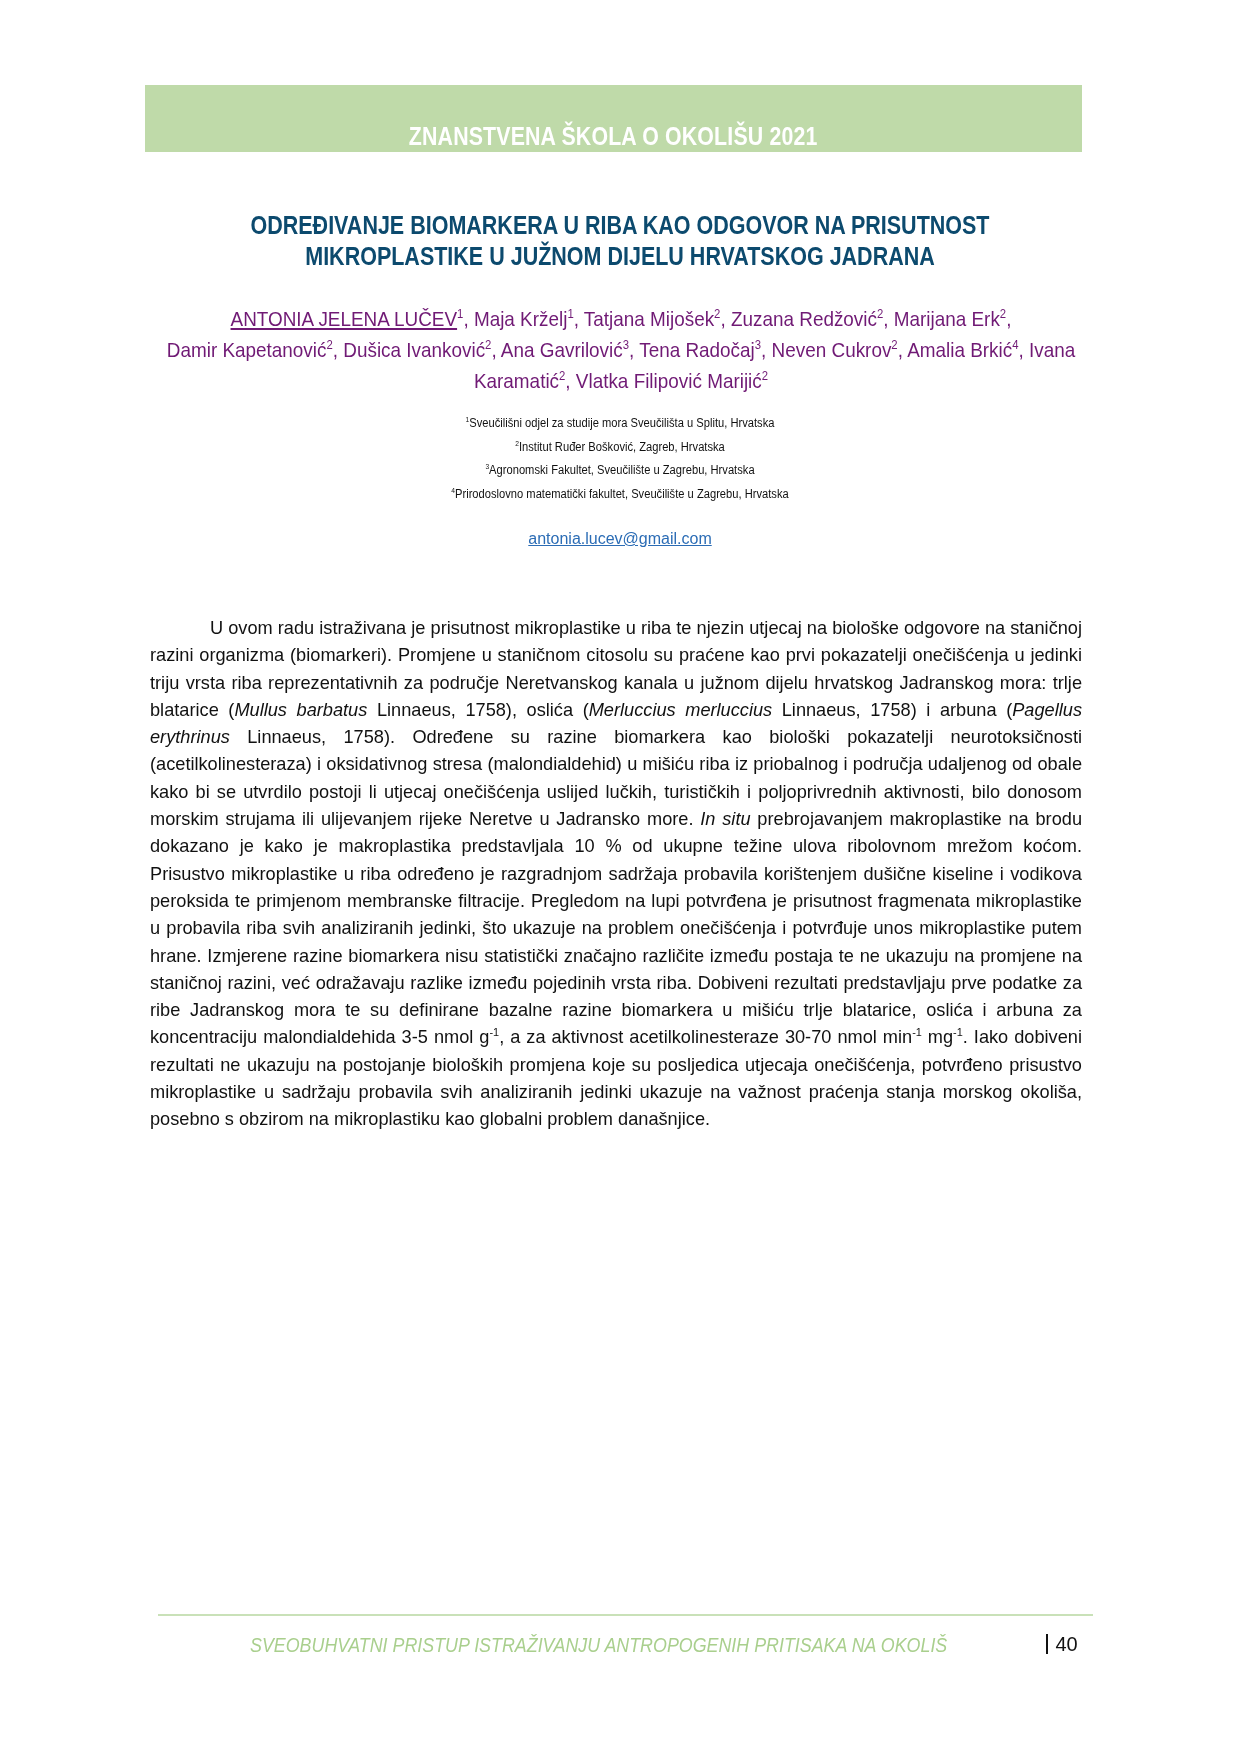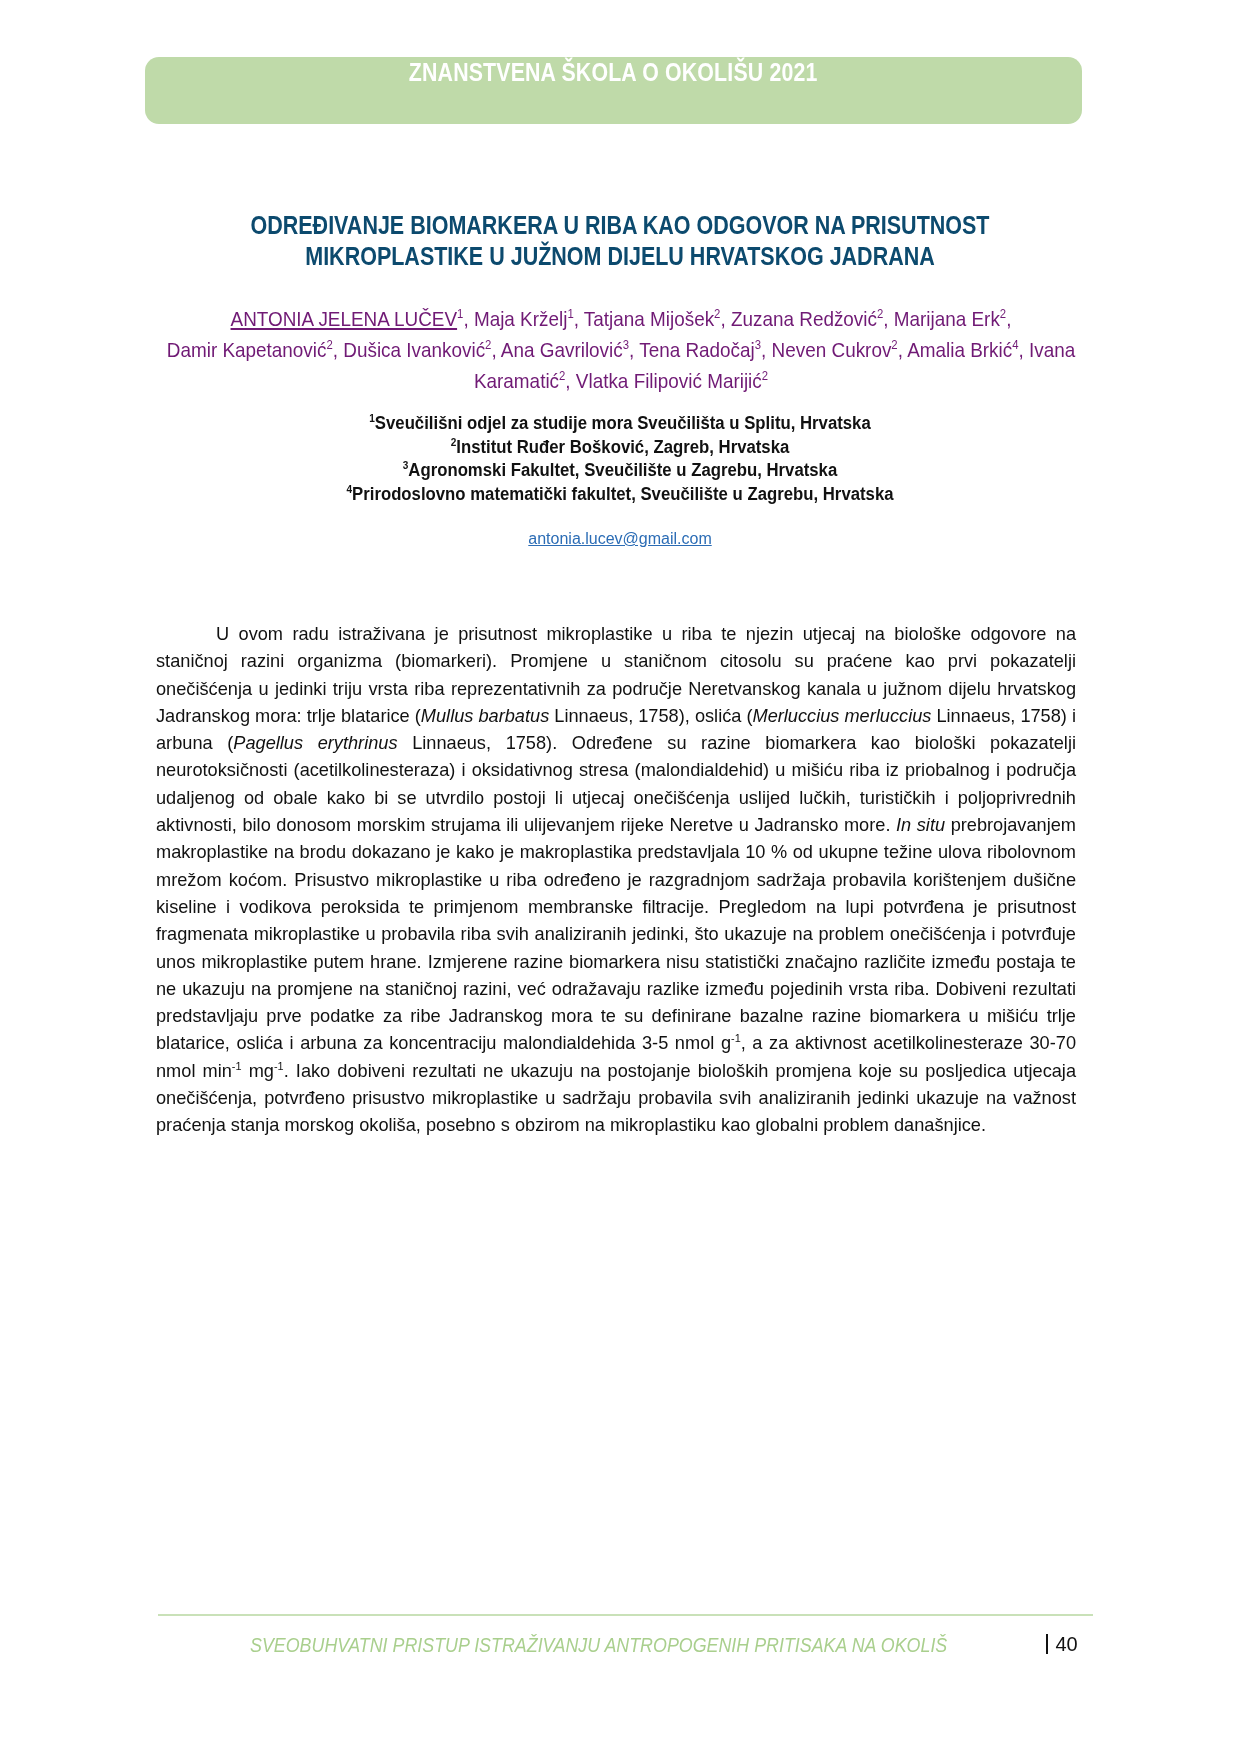--- a/index.html
+++ b/index.html
@@ -1,38 +1,38 @@
 <!DOCTYPE html>
 <html><head>
 <meta charset="utf-8">
 <style>
   html, body { margin: 0; padding: 0; background: #ffffff; }
   body { width: 1241px; height: 1755px; position: relative; overflow: hidden;
          font-family: "Liberation Sans", sans-serif; color: #111; }
-  .banner { position: absolute; left: 145px; top: 57px; width: 937px; height: 67px;
-            background: #bfdaa9; display: flex; align-items: flex-start; justify-content: center; border-radius: 14px; }
+  .banner { position: absolute; left: 145px; top: 85px; width: 937px; height: 67px;
+            background: #bfdaa9; display: flex; align-items: flex-end; justify-content: center; }
   .banner span { color: #ffffff; font-weight: bold; font-size: 26px; letter-spacing: 0.2px;
                  transform: scaleX(0.82); display: inline-block; white-space: nowrap; }
   .title { position: absolute; left: 150px; top: 210px; width: 940px; text-align: center;
            font-weight: bold; font-size: 25px; line-height: 31px; color: #0c4a6e; }
   .title div { transform: scaleX(0.86); white-space: nowrap; }
   .authors { position: absolute; left: 148px; top: 303px; width: 945px; text-align: center;
              font-size: 21px; line-height: 31px; color: #701a75; }
   .authors .inner { display: inline-block; transform: scaleX(0.9); transform-origin: center; width: 1050px; margin-left: -52px; }
   .authors sup, .affil sup, .abstract sup { font-size: 60%; line-height: 0; }
   .u { text-decoration: underline; }
   .affil { position: absolute; left: 150px; top: 412px; width: 940px; text-align: center;
-           font-size: 18px; line-height: 23.5px; color: #111; font-weight: bold; }
+           font-size: 12px; line-height: 23.5px; color: #111; }
   .affil div { transform: scaleX(0.93); white-space: nowrap; }
   .email { position: absolute; left: 150px; top: 530px; width: 940px; text-align: center;
            font-size: 16px; }
   .email a { color: #2b6cb5; text-decoration: underline; }
   .abstract { position: absolute; left: 150px; top: 615px; width: 932px;
               font-size: 18.2px; line-height: 27.3px; text-align: justify; color: #111; }
-  .abstract p { margin: 6px; text-indent: 60px; }
+  .abstract p { margin: 0; text-indent: 60px; }
   .abstract i { font-style: italic; }
   .footer-rule { position: absolute; left: 158px; top: 1614px; width: 935px; height: 2px; background: #c9e1b8; }
   .footer-text { position: absolute; left: 250px; top: 1633px; font-size: 21px; font-style: italic;
                  color: #a9cf8d; white-space: nowrap; transform: scaleX(0.85); transform-origin: left; }
   .page-num { position: absolute; left: 1046px; top: 1633px; font-size: 20px; color: #111; white-space: nowrap; }
   .page-num .bar { display: inline-block; width: 1.5px; height: 20px; background: #111; vertical-align: -3px; margin-right: 8px; }
 </style>
 </head>
 <body>
 

